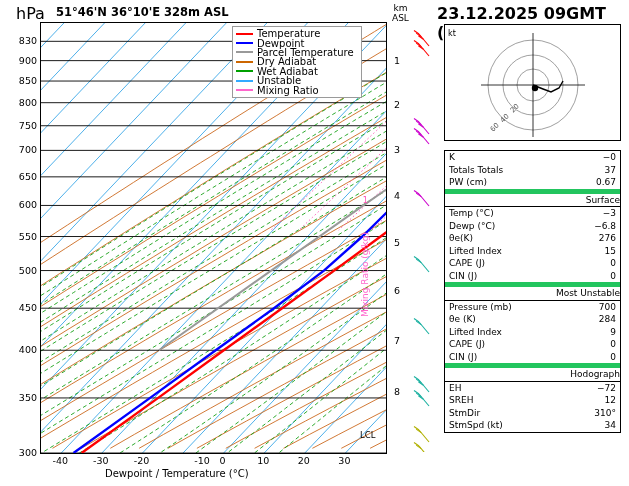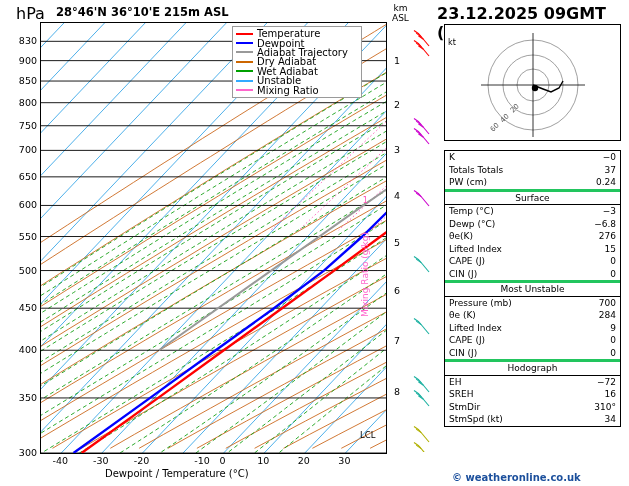--- a/index.html
+++ b/index.html
@@ -36,38 +36,38 @@
   #legend .tx{font-size:10px;color:#000;}
 
   
   #mixlabel{left:360px;top:232px;font-size:9px;color:#ff66cc;writing-mode:vertical-rl;transform:rotate(180deg);}
 
   
   #lcl{left:360px;top:430px;font-size:8.5px;color:#000;}
 
   
   #hodo{left:444px;top:24px;width:175px;height:115px;border:1px solid #000;background:#fff;}
-  #hodo .kt{position:absolute;left:3px;top:13px;font-size:8px;}
+  #hodo .kt{position:absolute;left:3px;top:4px;font-size:8px;}
 
   
   #tbl{left:444px;top:150px;width:175px;border:1px solid #000;background:#fff;font-size:9px;}
   #tbl .r{display:flex;justify-content:space-between;padding:0 4px;height:12.5px;line-height:12.5px;}
-  #tbl .sec{text-align:center;font-size:9px;height:12.5px;line-height:12.5px;border-top:3px solid #22c55e;border-bottom:1px solid #000;}
+  #tbl .sec{text-align:right;font-size:9px;height:12.5px;line-height:12.5px;border-top:5px solid #22c55e;border-bottom:1px solid #000;}
   #tbl .r span:last-child{text-align:right;}
   #copy{left:452px;top:466px;}
 
   .wind-col{position:absolute;left:405px;top:22px;width:34px;height:430px;}
 </style>
 </head>
 <body>
 
 <div id="root">
 
   <div class="abs lbl" id="hpa">hPa</div>
-  <div class="abs" id="title">28°46'N 36°10'E 215m ASL</div>
+  <div class="abs" id="title">51°46'N 36°10'E 328m ASL</div>
   <div class="abs" id="kmlab">
     <div>km</div>
     <div>ASL</div>
   </div>
   <div class="abs" id="datehdr">23.12.2025 09GMT (Base: 06)</div>
 
   <div class="abs" id="ylabels">
       <div class="ytick" style="top: 430px;">300</div>
       <div class="ytick" style="top: 374.945px;">350</div>
       <div class="ytick" style="top: 327.254px;">400</div>
@@ -287,21 +287,21 @@
       <div class="row">
         <div class="sw" style="border-top-color: rgb(255, 0, 0);"></div>
         <div class="tx">Temperature</div>
       </div>
       <div class="row">
         <div class="sw" style="border-top-color: rgb(0, 0, 255);"></div>
         <div class="tx">Dewpoint</div>
       </div>
       <div class="row">
         <div class="sw" style="border-top-color: rgb(153, 153, 153);"></div>
-        <div class="tx">Adiabat Trajectory</div>
+        <div class="tx">Parcel Temperature</div>
       </div>
       <div class="row">
         <div class="sw" style="border-top-color: rgb(204, 102, 0);"></div>
         <div class="tx">Dry Adiabat</div>
       </div>
       <div class="row">
         <div class="sw" style="border-top-color: rgb(0, 160, 0);"></div>
         <div class="tx">Wet Adiabat</div>
       </div>
       <div class="row">
@@ -338,21 +338,21 @@
       <div class="r">
         <span>K</span>
         <span>−0</span>
       </div>
       <div class="r">
         <span>Totals Totals</span>
         <span>37</span>
       </div>
       <div class="r">
         <span>PW (cm)</span>
-        <span>0.24</span>
+        <span>0.67</span>
       </div>
       <div class="sec">Surface</div>
       <div class="r">
         <span>Temp (°C)</span>
         <span>−3</span>
       </div>
       <div class="r">
         <span>Dewp (°C)</span>
         <span>−6.8</span>
       </div>
@@ -393,29 +393,26 @@
         <span>CIN (J)</span>
         <span>0</span>
       </div>
       <div class="sec">Hodograph</div>
       <div class="r">
         <span>EH</span>
         <span>−72</span>
       </div>
       <div class="r">
         <span>SREH</span>
-        <span>16</span>
+        <span>12</span>
       </div>
       <div class="r">
         <span>StmDir</span>
         <span>310°</span>
       </div>
       <div class="r">
         <span>StmSpd (kt)</span>
         <span>34</span>
       </div>
     </div>
 
-  <div id="copy" class="abs">
-    <span id="footer-txt" style="font-size:10px;font-weight:bold;color:#1b4f9c;">© weatheronline.co.uk</span>
-  </div>
 
 </div>
 
 </body></html>

